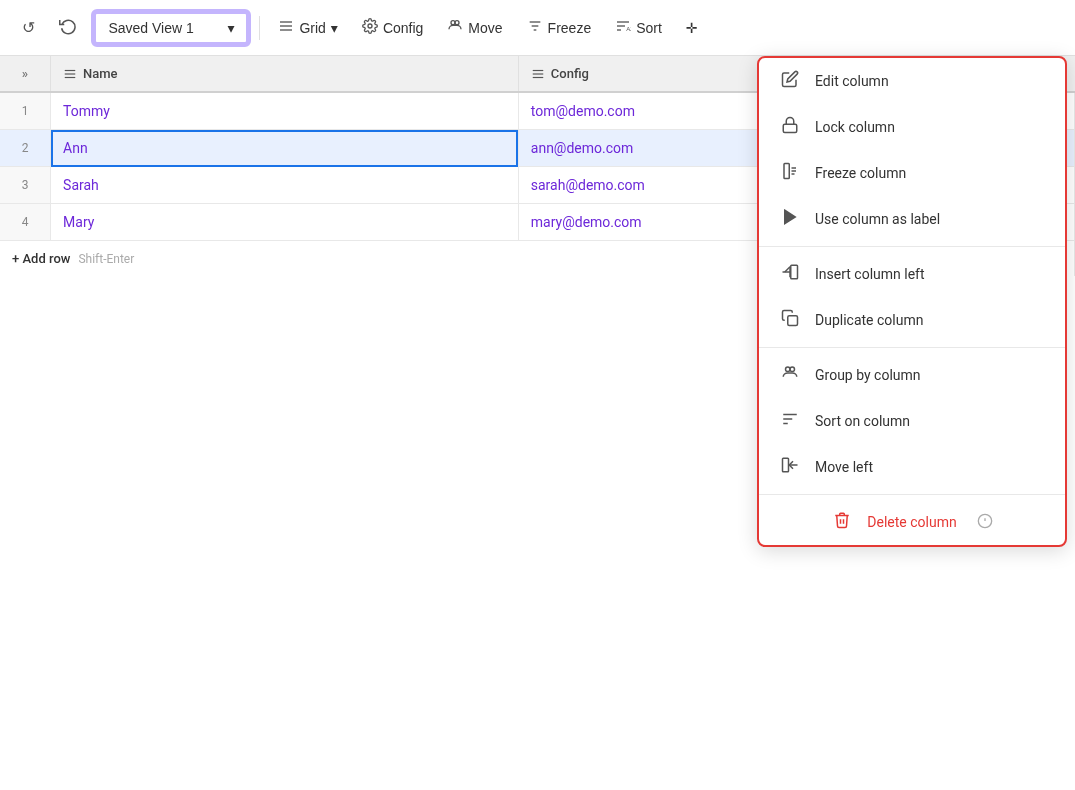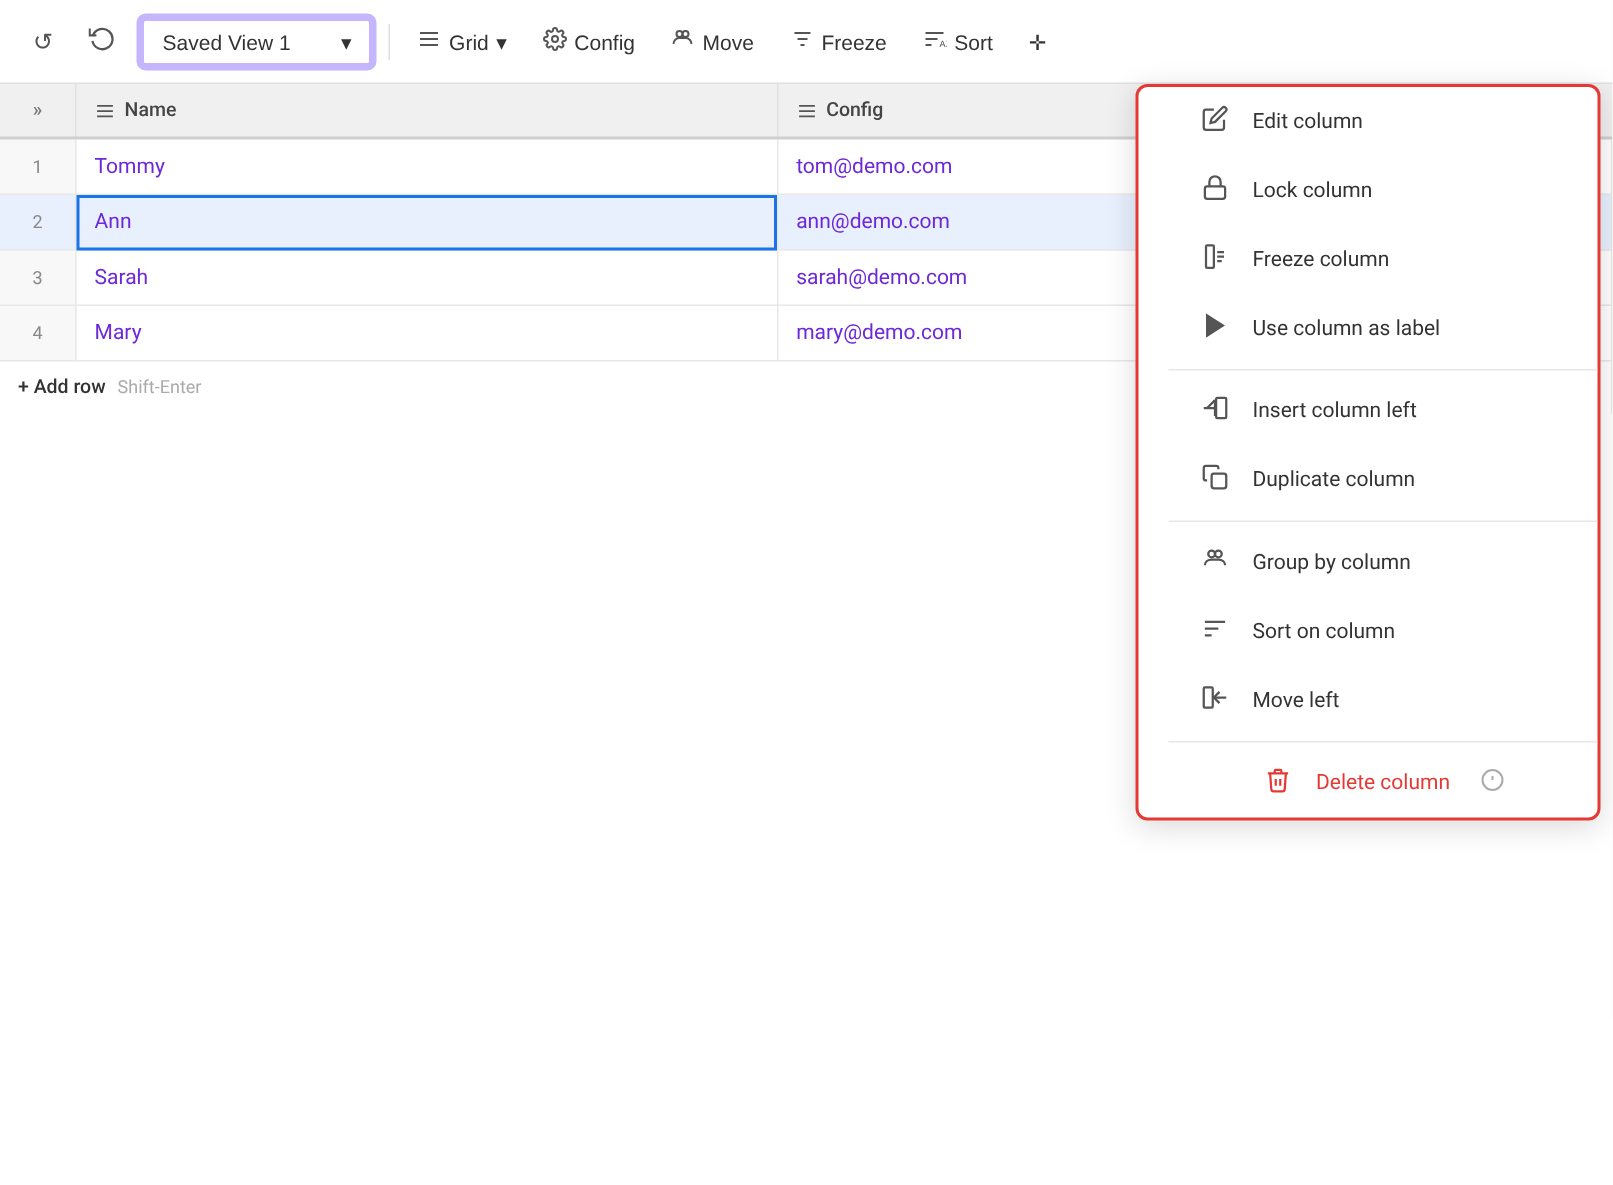--- a/index.html
+++ b/index.html
@@ -155,21 +155,20 @@
       position: absolute;
       right: 8px;
       top: 0;
       width: 310px;
       background: #fff;
       border: 2.5px solid #e53935;
       border-radius: 8px;
       box-shadow: 0 4px 20px rgba(0,0,0,0.15);
       z-index: 100;
       overflow: hidden;
-      padding-left: 20px;
     }
 
     .menu-item {
       display: flex;
       align-items: center;
       gap: 14px;
       padding: 12px 20px;
       cursor: pointer;
       color: #333;
       font-size: 14px;

